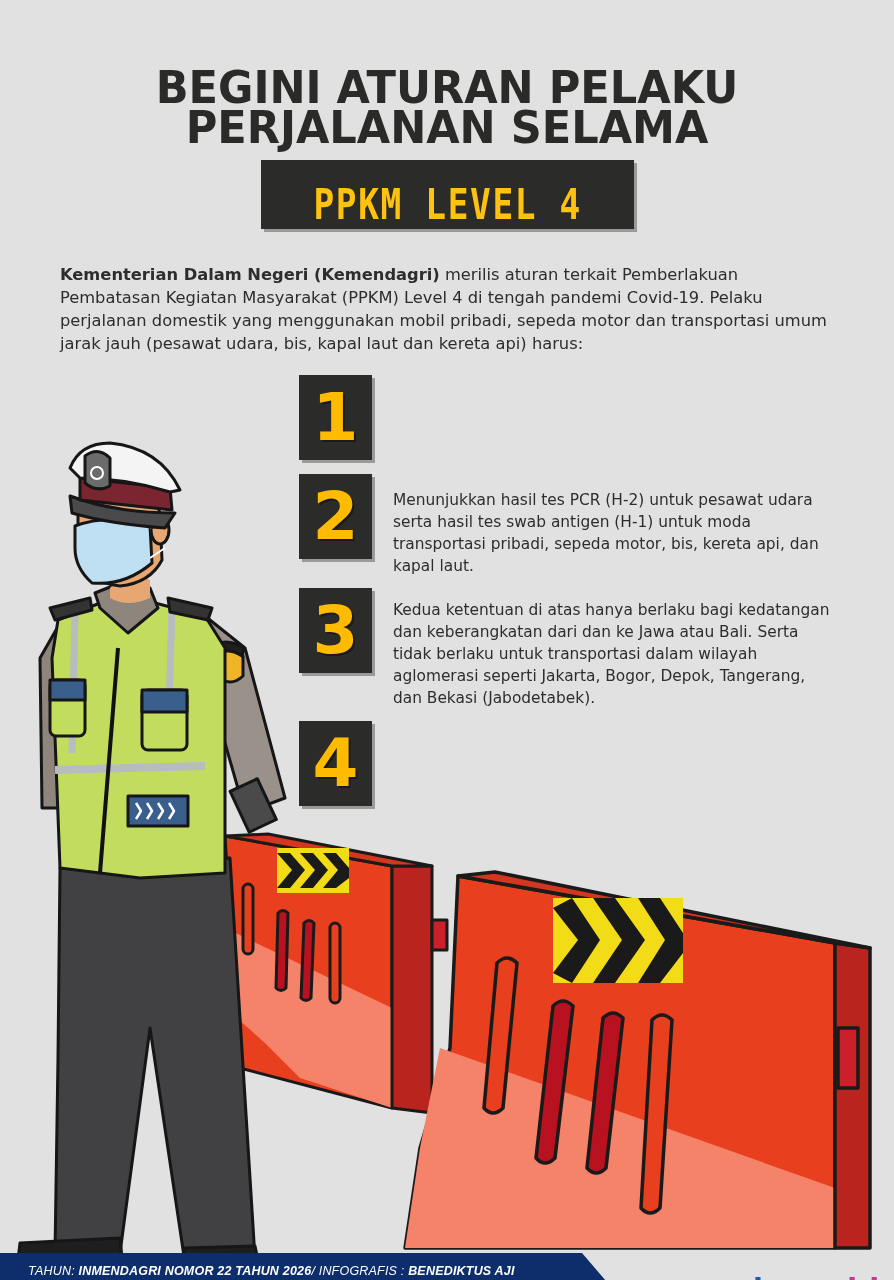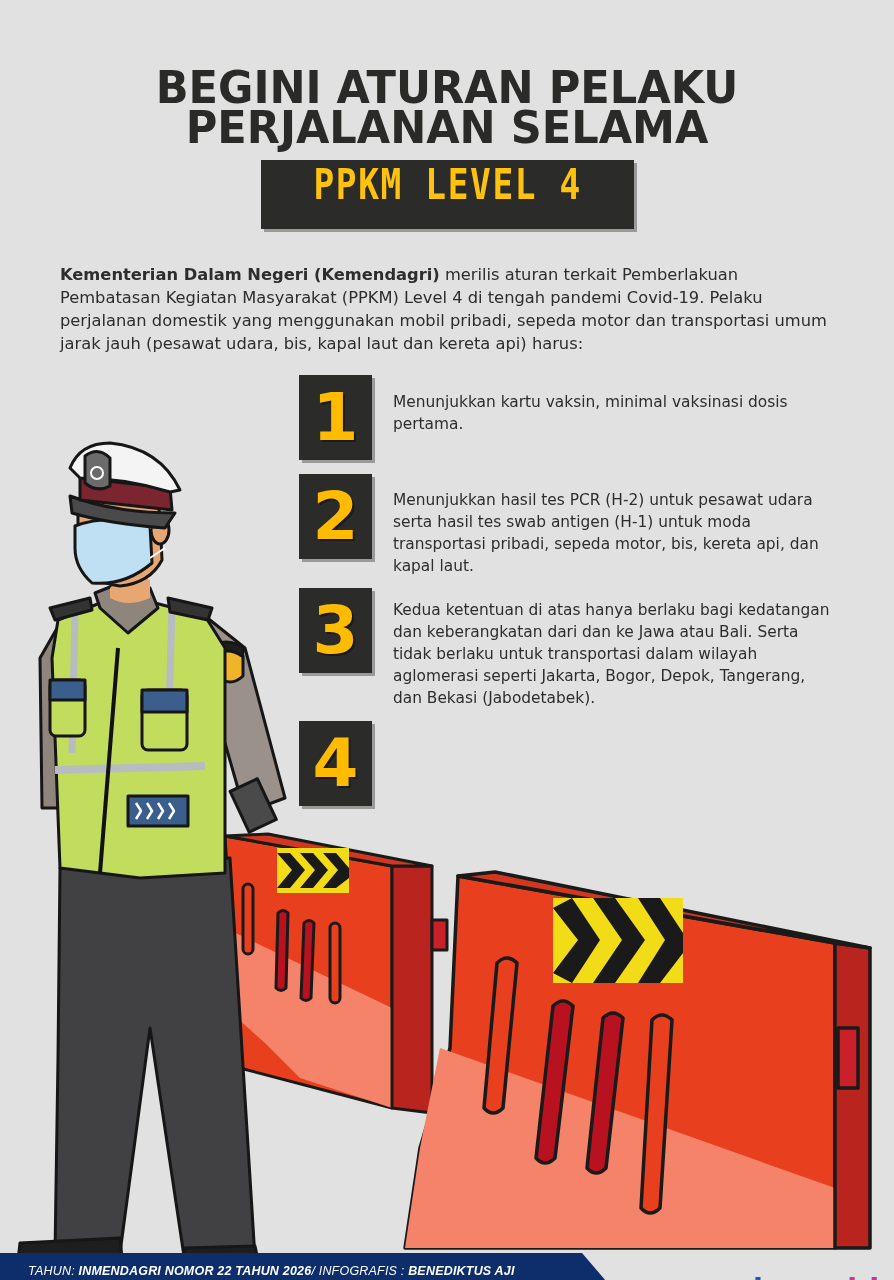--- a/index.html
+++ b/index.html
@@ -23,21 +23,21 @@
     letter-spacing: 0px;
     color: #2a2a28;
     transform: scaleX(0.98);
   }
   .title-line { display: block; }
 
   .ppkm-box {
     position: absolute; left: 261px; top: 152px; width: 373px; height: 69px;
     background: #2b2b29;
     box-shadow: 3px 3px 0 #9a9a9a;
-    display: flex; align-items: flex-start; justify-content: center;
+    display: flex; align-items: flex-end; justify-content: center;
   }
   .ppkm-text {
     font-family: "DejaVu Sans Mono", monospace;
     font-weight: bold;
     font-size: 42px;
     letter-spacing: 2px;
     color: #ffc20e;
     transform: scaleX(0.82);
   }
 
@@ -233,21 +233,20 @@
     <span class="ppkm-text">PPKM LEVEL 4</span>
   </div>
 
   <p class="intro">
     <b>Kementerian Dalam Negeri (Kemendagri)</b><span> merilis aturan terkait Pemberlakuan Pembatasan Kegiatan Masyarakat (PPKM) Level 4 di tengah pandemi Covid-19. Pelaku perjalanan domestik yang menggunakan mobil pribadi, sepeda motor dan transportasi umum jarak jauh (pesawat udara, bis, kapal laut dan kereta api) harus:</span>
   </p>
 
   <div class="rule-box" style="top:367px;">
     <span class="rule-num">1</span>
   </div>
-  <p class="rule-text" style="top:383px;">Menunjukkan kartu vaksin, minimal vaksinasi dosis pertama.</p>
 
   <div class="rule-box" style="top:466px;">
     <span class="rule-num">2</span>
   </div>
   <p class="rule-text" style="top:481px;">Menunjukkan hasil tes PCR (H-2) untuk pesawat udara serta hasil tes swab antigen (H-1) untuk moda transportasi pribadi, sepeda motor, bis, kereta api, dan kapal laut.</p>
 
   <div class="rule-box" style="top:580px;">
     <span class="rule-num">3</span>
   </div>
   <p class="rule-text" style="top:591px;">Kedua ketentuan di atas hanya berlaku bagi kedatangan dan keberangkatan dari dan ke Jawa atau Bali. Serta tidak berlaku untuk transportasi dalam wilayah aglomerasi seperti Jakarta, Bogor, Depok, Tangerang, dan Bekasi (Jabodetabek).</p>

